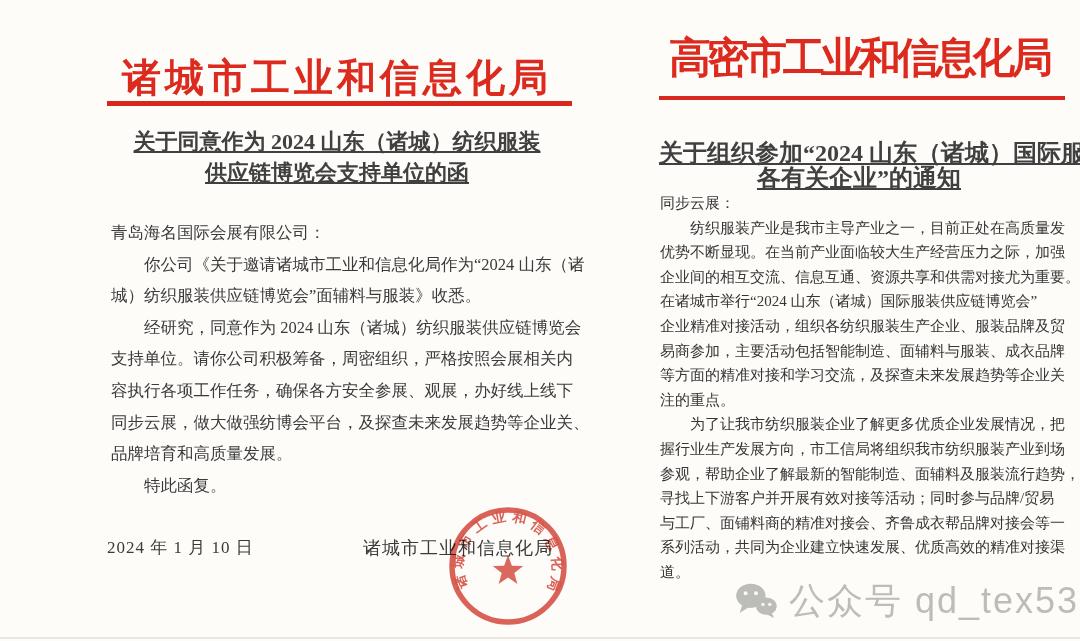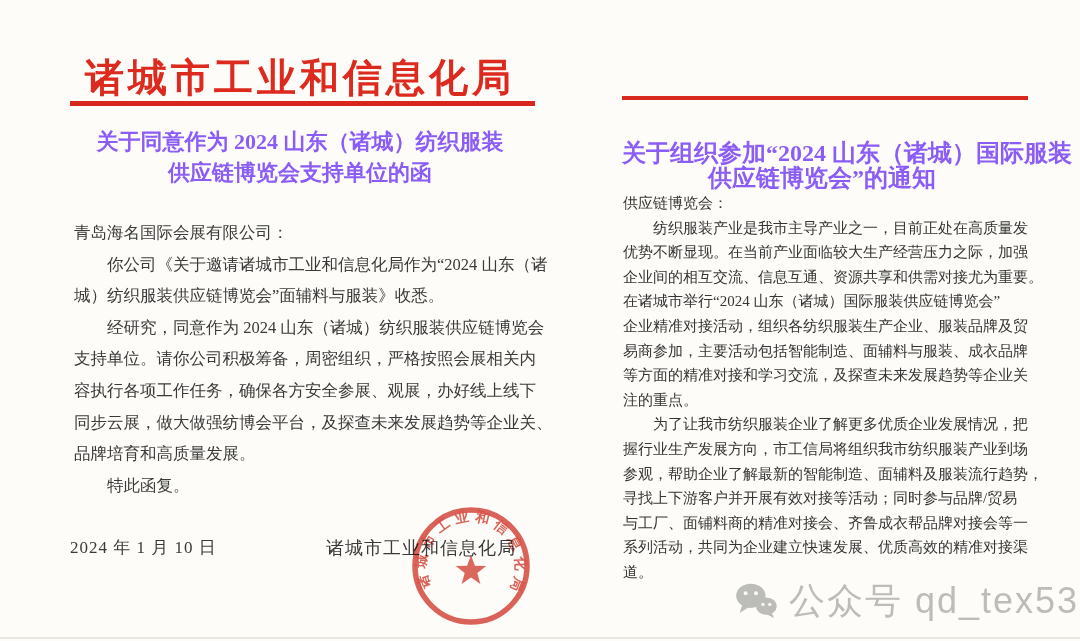--- a/index.html
+++ b/index.html
@@ -6,38 +6,38 @@
   .canvas {
     position:relative; width:1080px; height:641px;
     background:#fdfcf8; overflow:hidden;
     font-family:"Liberation Serif","DejaVu Serif",serif;
     color:#3a3a3a;
   }
   .canvas::after{ 
     content:""; position:absolute; left:0; right:0; bottom:2px; height:2px;
     background:#e9e6e0; 
   }
-  .doc { position:absolute; top:0; height:491px; }
+  .doc { position:absolute; top:0; height:491px;margin-left:37px; }
   .doc-left  { left:70px;  width:460px; }
   .doc-right { left:622px; width:400px; }
 
   .agency {
     position:absolute; left:0; right:0; text-align:center;
     color:#dd2a1e; font-weight:bold; white-space:nowrap;
   }
   .doc-left  .agency { top:51px; font-size:39px; letter-spacing:4px; }
   .doc-right .agency { top:30px; font-size:42px; letter-spacing:-4px; }
 
   .red-rule { position:absolute; background:#d8281d; }
   .doc-left  .red-rule { left:0; right:-5px; top:101px; height:5px; }
   .doc-right .red-rule { left:0; right:-6px; top:96px;  height:3.5px; }
 
   .doc-title {
     position:absolute; left:0; right:0; text-align:center;
-    font-weight:bold; color:#8b5cf6; white-space:nowrap;
+    font-weight:bold; color:#404040; white-space:nowrap;text-decoration:underline;
   }
   .doc-left  .doc-title { top:126px; font-size:22px; line-height:31px; }
   .doc-right .doc-title { top:141px; font-size:24px; line-height:25px; }
 
   .body-lines { position:absolute; left:0; right:0; }
   .body-lines > div { white-space:nowrap; }
   .doc-left  .body-lines { top:217px; left:4px; font-size:16.5px; }
   .doc-left  .body-lines > div { height:31.6px; line-height:31.6px; }
   .doc-right .body-lines { top:191px; left:1px; font-size:15px; color:#353535; }
   .doc-right .body-lines > div { height:24.6px; line-height:24.6px; }
@@ -96,27 +96,28 @@
       <circle cx="62" cy="62" r="56" fill="none" stroke="#d5453a" stroke-width="5.5" opacity="0.9"></circle>
       <path id="stamp-arc" d="M 23 84.5 A 45 45 0 1 1 101 84.5" fill="none"></path>
       <text font-size="14" fill="#d5453a" opacity="0.9" font-weight="bold" font-family="&quot;Liberation Serif&quot;,&quot;DejaVu Serif&quot;,serif">
         <textPath href="#stamp-arc" startOffset="2" textLength="186">诸城市工业和信息化局</textPath>
       </text>
       <polygon points="62,51 65.9,61.7 77.2,62.1 68.3,69 71.4,79.9 62,73.6 52.6,79.9 55.7,69 46.8,62.1 58.1,61.7" fill="#d5453a" opacity="0.88"></polygon>
     </svg>
   </section>
 
   <section class="doc doc-right">
+    <div class="agency">高密市工业和信息化局</div>
     <div class="red-rule"></div>
     <div class="doc-title">
       <div>关于组织参加“2024 山东（诸城）国际服装</div>
-      <div>供应链博览会”的通知</div>
+      <div>各有关企业”的通知</div>
     </div>
     <div class="body-lines">
-        <div>供应链博览会：</div>
+        <div>同步云展：</div>
         <div>　　纺织服装产业是我市主导产业之一，目前正处在高质量发</div>
         <div>优势不断显现。在当前产业面临较大生产经营压力之际，加强</div>
         <div>企业间的相互交流、信息互通、资源共享和供需对接尤为重要。</div>
         <div>在诸城市举行“2024 山东（诸城）国际服装供应链博览会”</div>
         <div>企业精准对接活动，组织各纺织服装生产企业、服装品牌及贸</div>
         <div>易商参加，主要活动包括智能制造、面辅料与服装、成衣品牌</div>
         <div>等方面的精准对接和学习交流，及探查未来发展趋势等企业关</div>
         <div>注的重点。</div>
         <div>　　为了让我市纺织服装企业了解更多优质企业发展情况，把</div>
         <div>握行业生产发展方向，市工信局将组织我市纺织服装产业到场</div>

